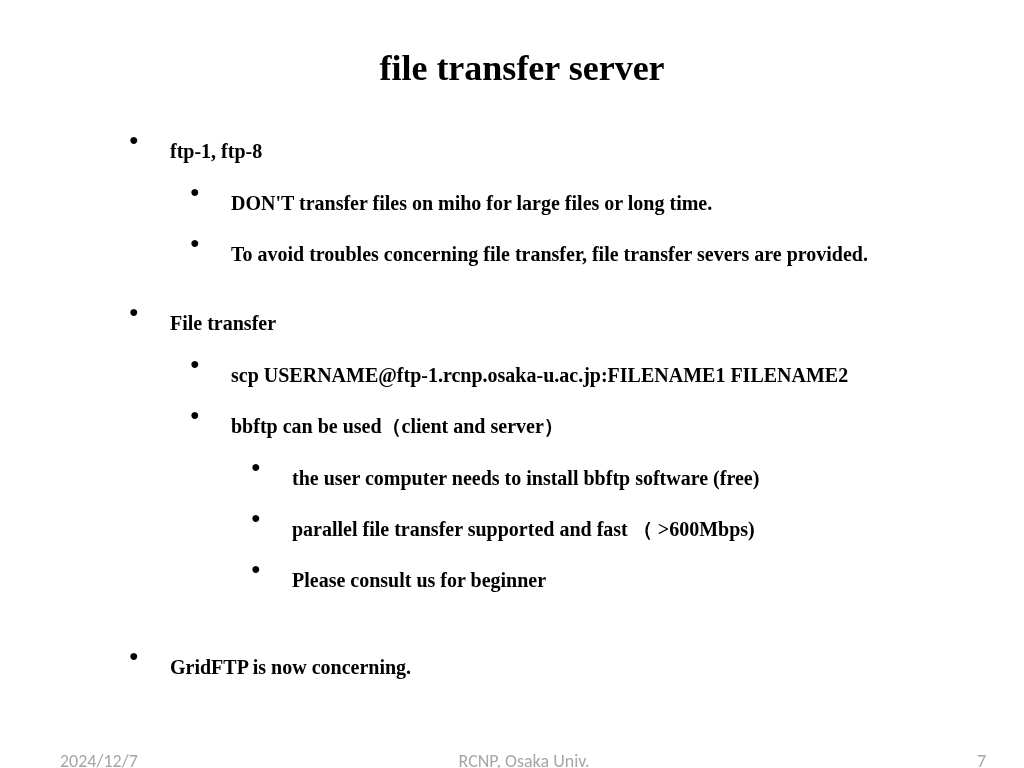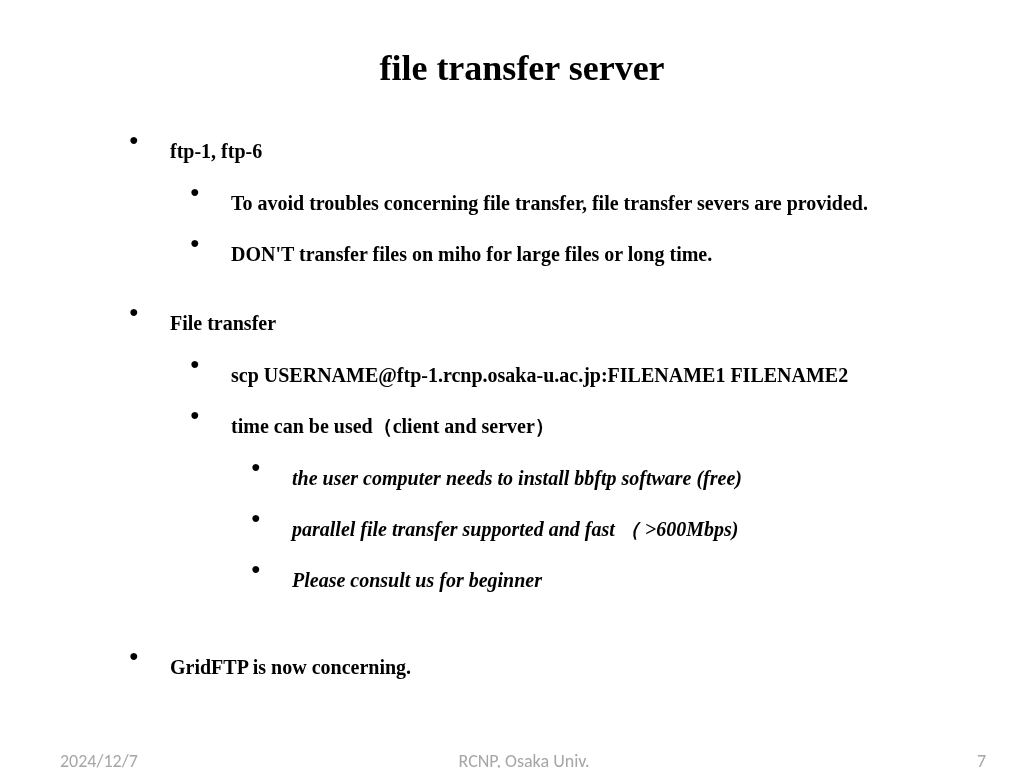--- a/index.html
+++ b/index.html
@@ -56,21 +56,20 @@
     .L2 > li::before {
       content: "●";
       position: absolute;
       left: 0;
       top: 0;
       font-size: 16px;
       color: #000;
     }
     .L3 {
       margin-left: 20px;
-      font-style: italic;
     }
     .L3 > li {
       position: relative;
       padding-left: 32px;
       font-size: 20px;
       font-weight: bold;
       line-height: 1.7;
       color: #000;
     }
     .L3 > li::before {
@@ -105,32 +104,32 @@
     }
   </style>
 </head>
 <body>
 
 <div class="title">file transfer server</div>
 
 <div class="content">
   <ul class="L1">
     <li>
-      <span>ftp-1, ftp-6</span>
+      <span>ftp-1, ftp-8</span>
       <ul class="L2">
+        <li><span>DON'T transfer files on miho for large files or long time.</span></li>
         <li><span>To avoid troubles concerning file transfer, file transfer severs are provided.</span></li>
-        <li><span>DON'T transfer files on miho for large files or long time.</span></li>
       </ul>
     </li>
     <li>
       <span>File transfer</span>
       <ul class="L2">
         <li><span>scp  USERNAME@ftp-1.rcnp.osaka-u.ac.jp:FILENAME1  FILENAME2</span></li>
         <li>
-          <span>time can be used（client and server）</span>
+          <span>bbftp can be used（client and server）</span>
           <ul class="L3">
             <li><span>the user computer needs to install bbftp software (free)</span></li>
             <li><span>parallel file transfer supported and fast （ &gt;600Mbps)</span></li>
             <li><span>Please consult us for beginner</span></li>
           </ul>
         </li>
       </ul>
     </li>
     <li>
       <span>GridFTP is now concerning.</span>

